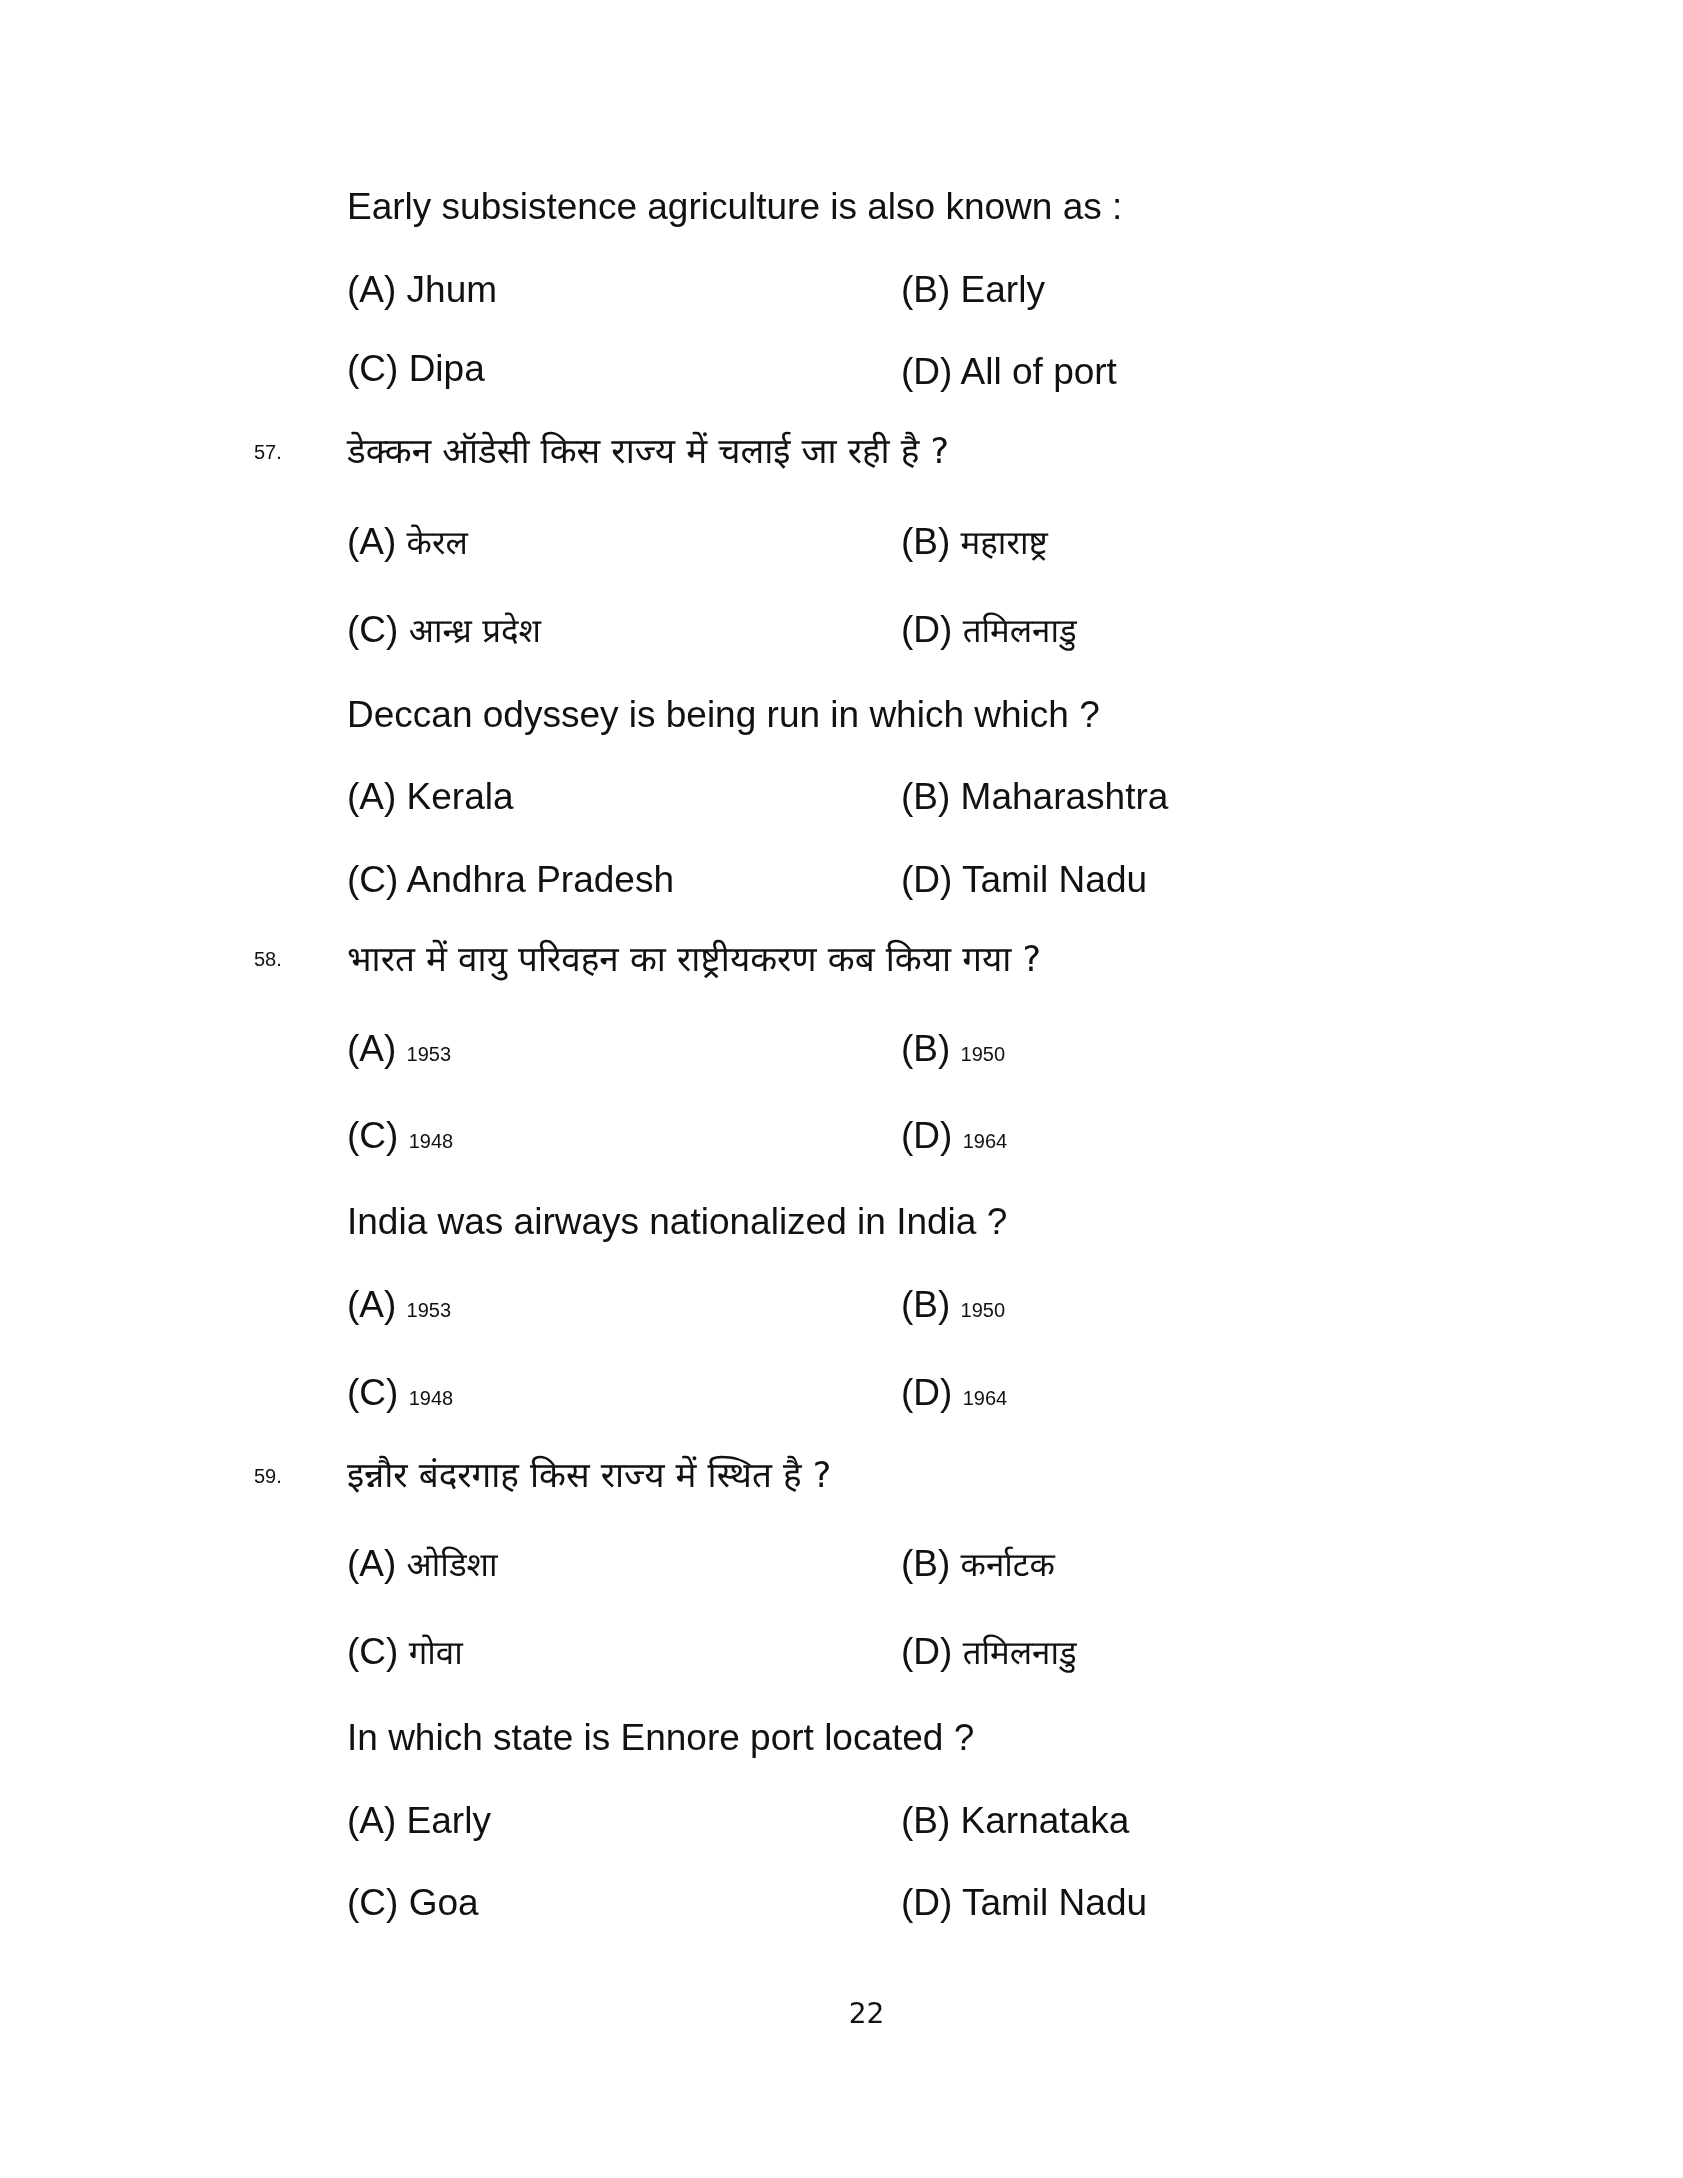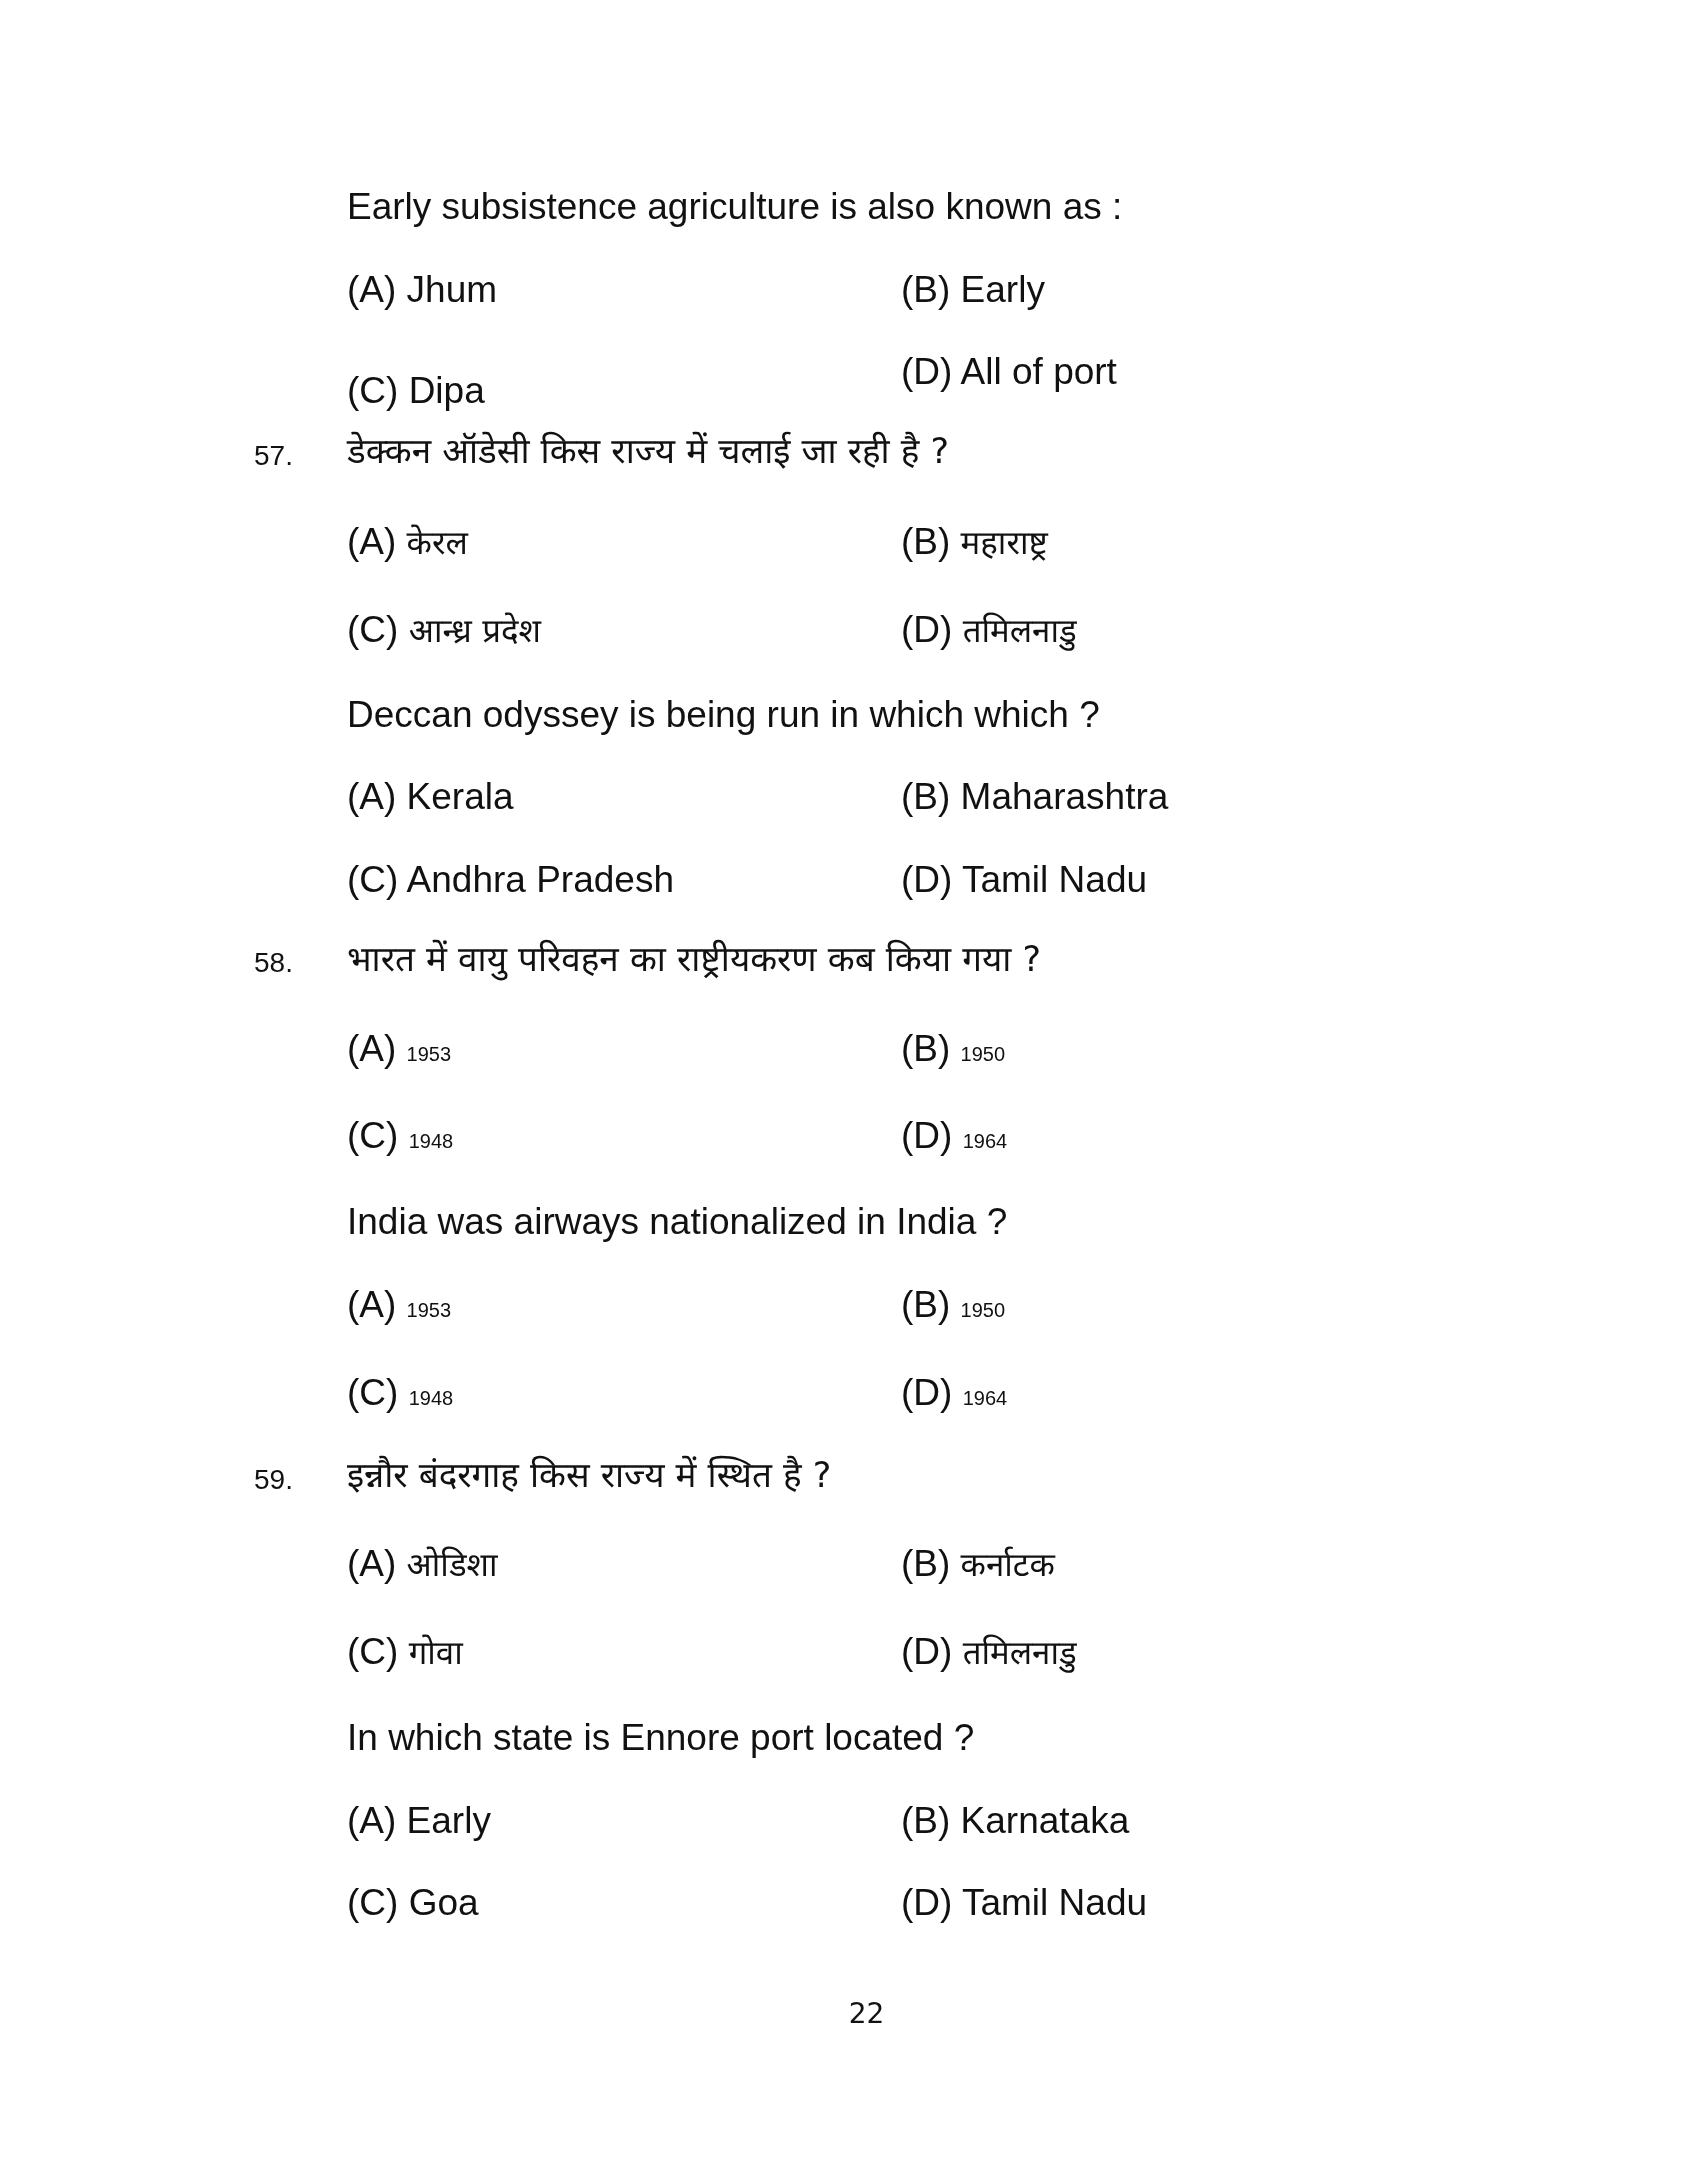--- a/index.html
+++ b/index.html
@@ -1,36 +1,36 @@
 <!DOCTYPE html>
 <html><head>
 <meta charset="utf-8">
 <style>
   html, body { margin: 0; padding: 0; background: #ffffff; }
   body { width: 1683px; height: 2178px; position: relative; overflow: hidden;
          font-family: "Liberation Sans", "DejaVu Sans", sans-serif; color: #111; }
   .line { position: absolute; white-space: nowrap; line-height: 1; }
   .q-en { left: 347px; font-size: 37px; }
   .q-hi { left: 347px; font-size: 35px; font-family: "DejaVu Sans", sans-serif; }
-  .qnum { left: 254px; font-size: 28px; }
+  .qnum { left: 254px; font-size: 20px; }
   .opt  { font-size: 37px; }
   .opt.a { left: 347px; }
   .opt.b { left: 901px; }
   .opt .hi { font-family: "DejaVu Sans", sans-serif; font-size: 33px; }
   .opt .num { font-size: 20px; }
   .pageno { left: 0; width: 1733px; text-align: center; font-size: 28px;
             font-family: "DejaVu Sans", sans-serif; }
 </style>
 </head>
 <body>
 
 <div class="line q-en" style="top:188px">Early subsistence agriculture is also known as :</div>
 <div class="line opt a" style="top:271px">(A) Jhum</div>
 <div class="line opt b" style="top:271px">(B) Early</div>
-<div class="line opt a" style="top:372px">(C) Dipa</div>
+<div class="line opt a" style="top:350px">(C) Dipa</div>
 <div class="line opt b" style="top:353px">(D) All of port</div>
 
 <div class="line qnum" style="top:442px">57.</div>
 <div class="line q-hi" style="top:434px">डेक्कन ऑडेसी किस राज्य में चलाई जा रही है ?</div>
 <div class="line opt a" style="top:523px"><span>(A)</span> <span class="hi">केरल</span></div>
 <div class="line opt b" style="top:523px"><span>(B)</span> <span class="hi">महाराष्ट्र</span></div>
 <div class="line opt a" style="top:611px"><span>(C)</span> <span class="hi">आन्ध्र प्रदेश</span></div>
 <div class="line opt b" style="top:611px"><span>(D)</span> <span class="hi">तमिलनाडु</span></div>
 <div class="line q-en" style="top:696px">Deccan odyssey is being run in which which ?</div>
 <div class="line opt a" style="top:778px">(A) Kerala</div>

